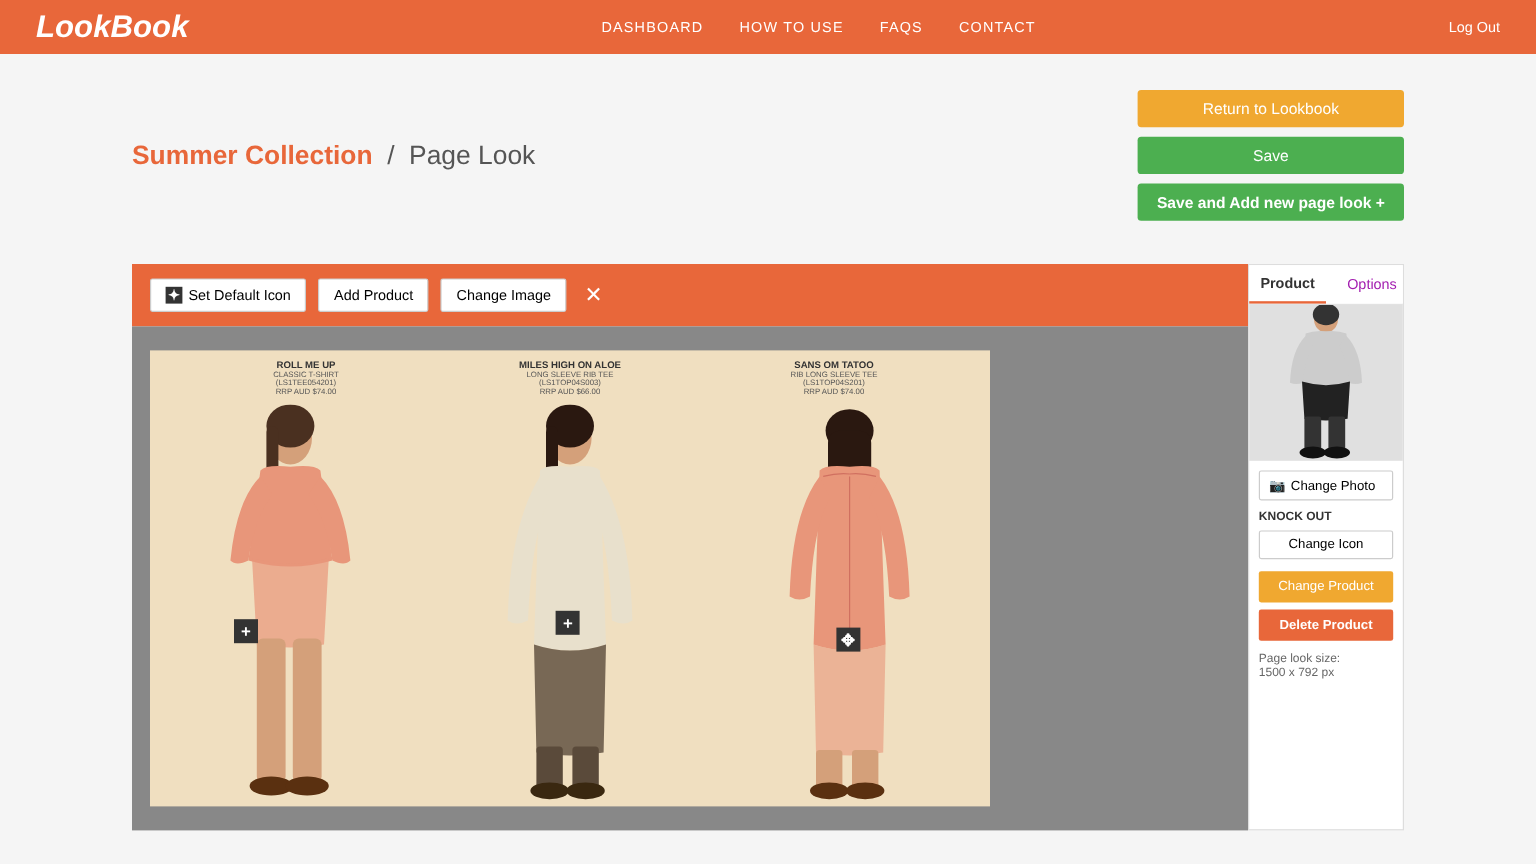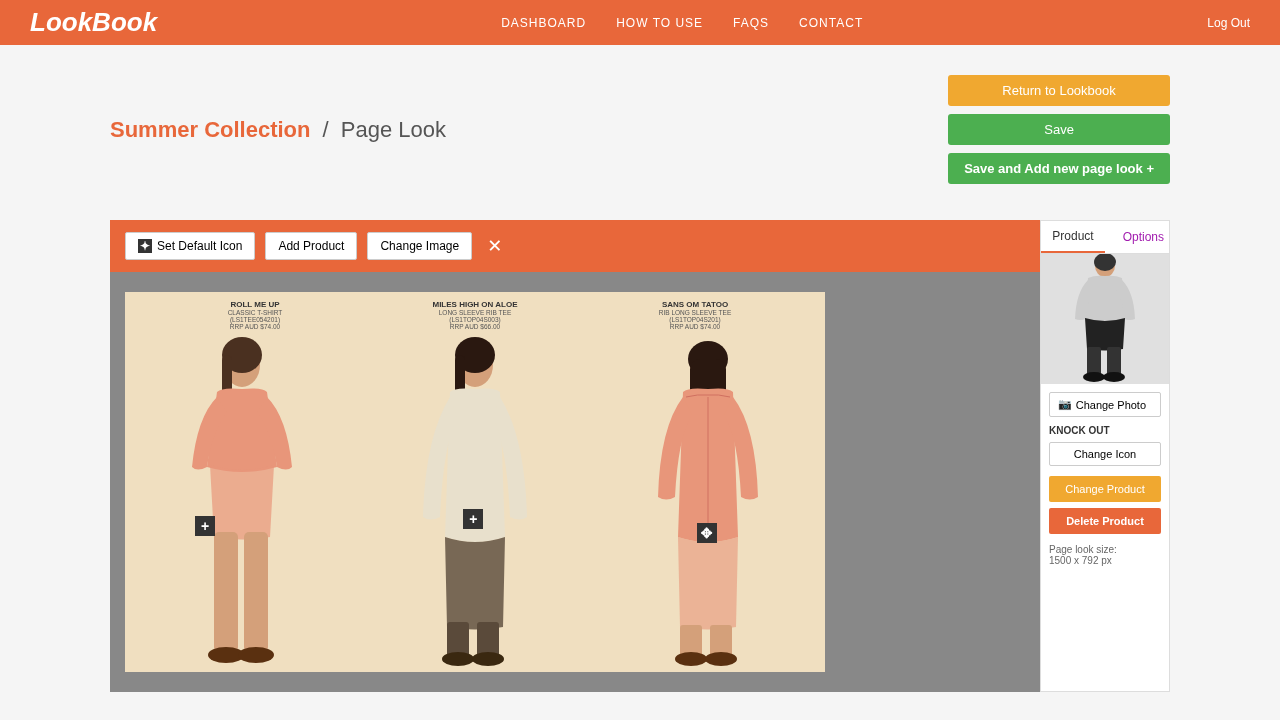--- a/index.html
+++ b/index.html
@@ -236,21 +236,21 @@
       padding: 8px 5px;
       text-align: center;
       font-size: 12px;
       cursor: pointer;
       background: white;
       border: none;
     }
     .panel-tab.active {
       border-bottom: 2px solid #e8673a;
       color: #333;
-      font-weight: normal;
+      font-weight: bold;
     }
     .panel-tab.inactive {
       color: #a21caf;
       text-align: right;
     }
 
     
     .product-thumb {
       width: 100%;
       height: 130px;

